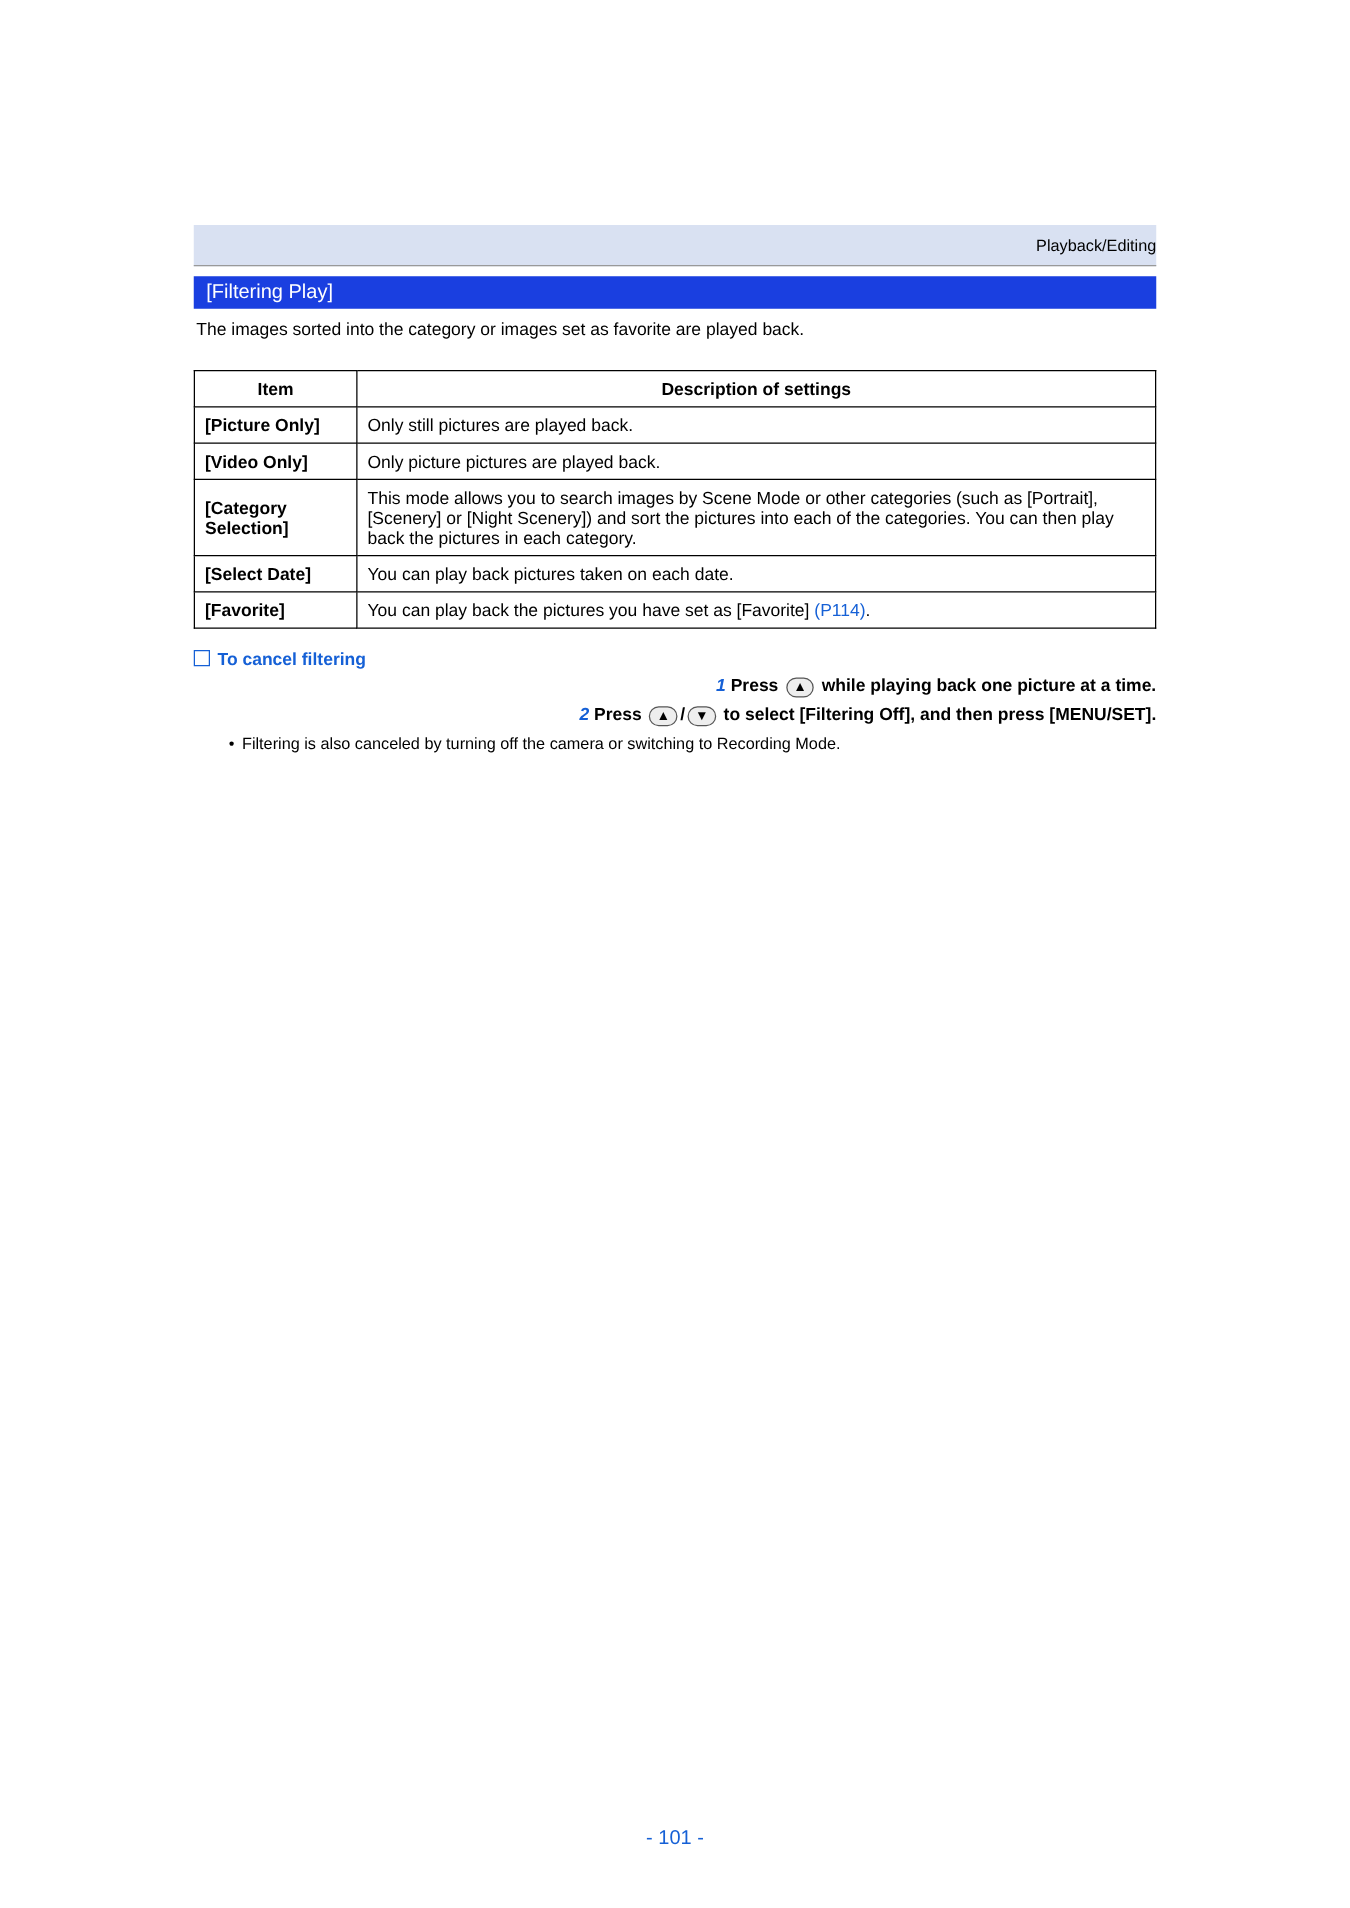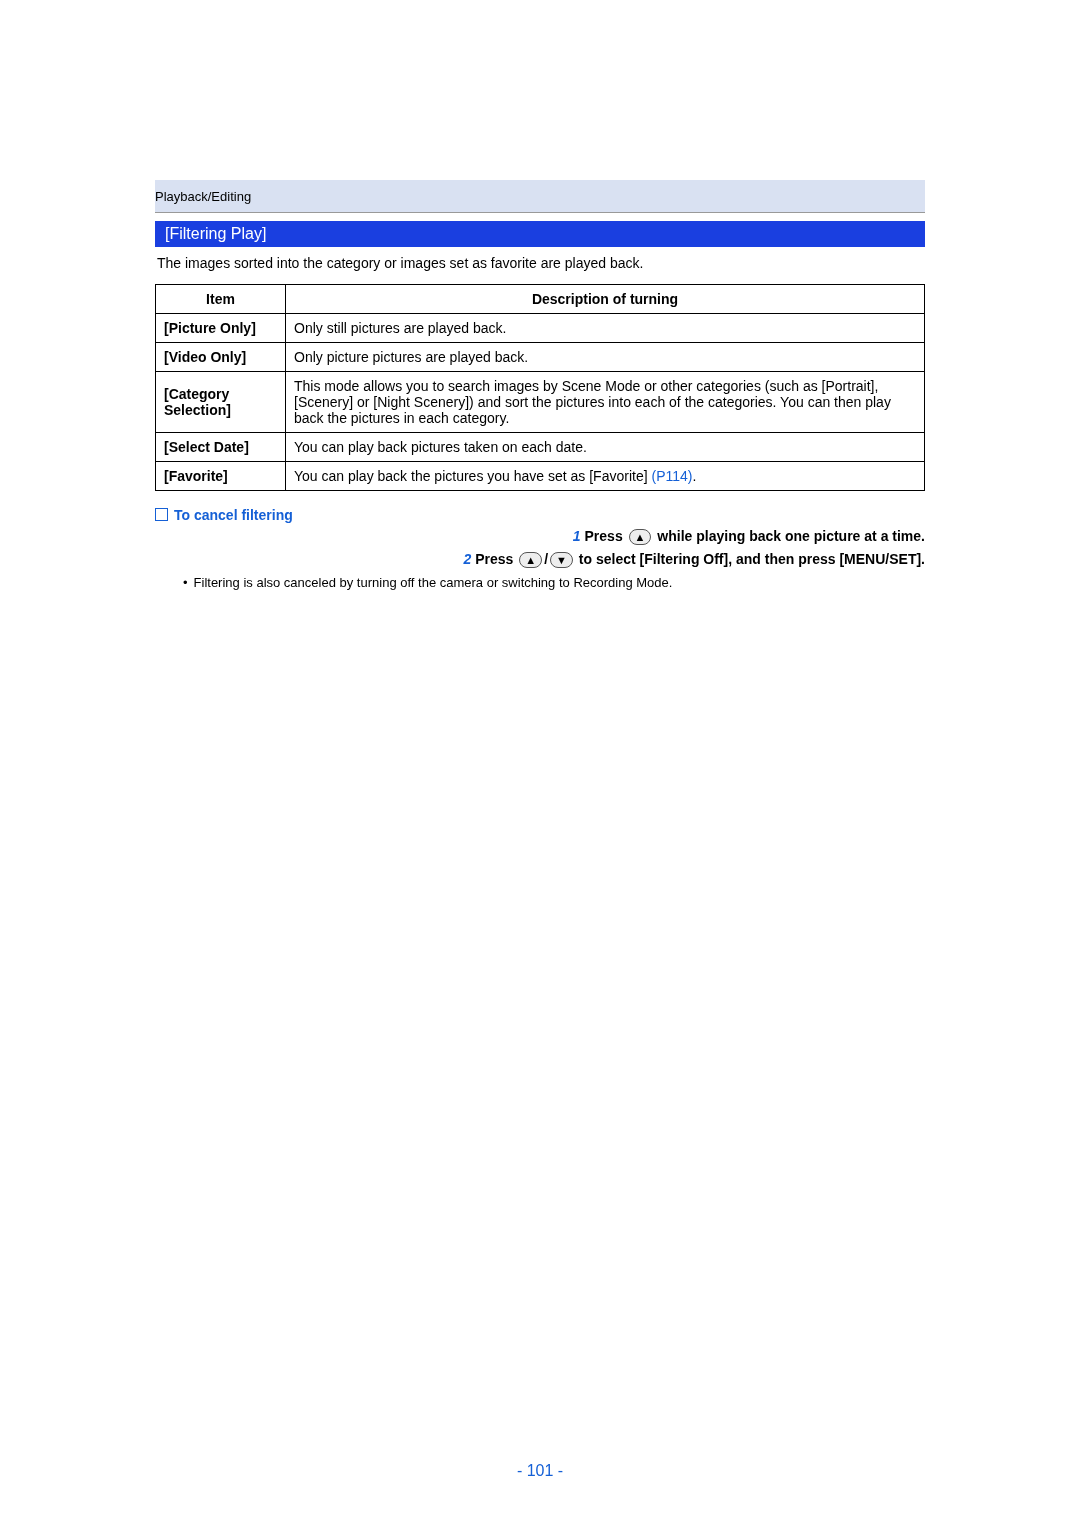--- a/index.html
+++ b/index.html
@@ -16,21 +16,21 @@
     padding: 180px 155px 60px 155px;
     position: relative;
     min-height: 1520px;
     box-sizing: border-box;
   }
   .header-band {
     background: #d9e1f2;
     height: 32px;
     display: flex;
     align-items: center;
-    justify-content: flex-start;
+    justify-content: flex-end;
     border-bottom: 1px solid #999;
     font-size: 13px;
     margin-bottom: 8px;
   }
   .title-band {
     background: #1a3fe0;
     color: #fff;
     padding: 4px 10px;
     font-size: 16px;
     display: flex;
@@ -38,21 +38,21 @@
   }
   .intro {
     padding: 6px 2px 10px 2px;
     font-size: 14px;
     line-height: 1.5;
   }
   table.options {
     width: 100%;
     border-collapse: collapse;
     table-layout: fixed;
-    margin-top: 0;
+    margin-top: 12px;
     border-radius: 22px;
   }
   table.options th, table.options td {
     border: 1px solid #000;
     padding: 6px 8px;
     font-size: 14px;
     text-align: left;
     vertical-align: middle;
   }
   table.options th {
@@ -142,21 +142,21 @@
   <div class="intro">The images sorted into the category or images set as favorite are played back.</div>
 
   <table class="options">
     <colgroup>
         <col class="c1">
         <col>
       </colgroup>
     <thead>
       <tr>
         <th>Item</th>
-        <th>Description of turning</th>
+        <th>Description of settings</th>
       </tr>
     </thead>
     <tbody>
       <tr>
         <td class="row-label">[Picture Only]</td>
         <td>Only still pictures are played back.</td>
       </tr>
       <tr>
         <td class="row-label">[Video Only]</td>
         <td>Only picture pictures are played back.</td>

